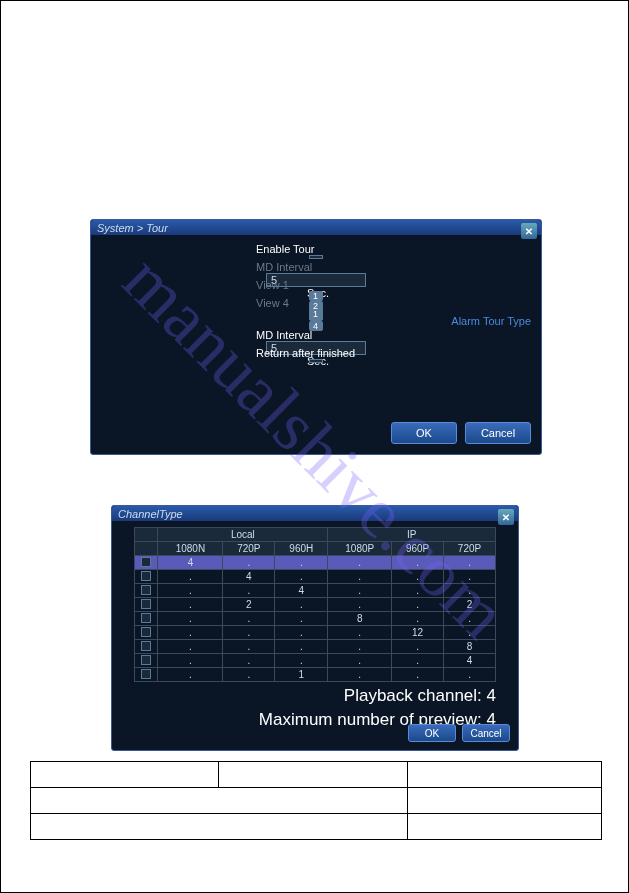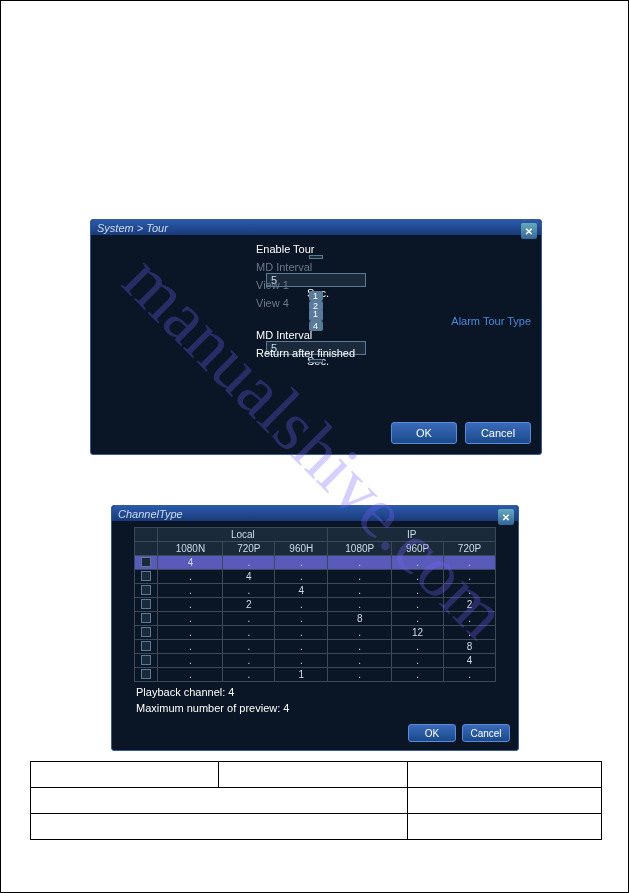--- a/index.html
+++ b/index.html
@@ -21,21 +21,21 @@
   .section-head { color: #4a8adf; font-size: 11px; margin: 2px 0; text-align: right; }
   .btn-bar { display: flex; justify-content: flex-end; gap: 8px; padding: 6px 10px 10px 10px; }
   .btn { width: 66px; height: 22px; background: linear-gradient(to bottom,#3a6aba,#1a4a8a); border: 1px solid #5a8ada; border-radius: 3px; color: #fff; font-size: 11px; display: flex; align-items: center; justify-content: center; cursor: pointer; }
   
   .ch-table { width: 100%; border-collapse: collapse; font-size: 10px; color: #cde; }
   .ch-table th, .ch-table td { border: 1px solid #3a4a5a; text-align: center; height: 14px; }
   .ch-table th { background: #1a2a3a; font-weight: normal; color:#cde; }
   .grp-head { border-bottom: 1px solid #3a4a5a; }
   .ch-row-selected td { background: #5a5aba; }
   .ch-checkbox { width: 10px; height: 10px; border: 1px solid #5a7a9a; background: #1a2a3a; display: inline-block; }
-  .info-text { color: #fff; font-size: 11px; margin: 4px 0 2px 2px; }
+  .info-text { color: #fff; font-size: 17px; margin: 4px 0 2px 2px; text-align: right; }
   
   .bottom-table { position: absolute; left: 29px; top: 760px; width: 572px; border-collapse: collapse; }
   .bottom-table td { border: 1px solid #000; height: 26px; }
 </style>
 </head>
 <body>
 <div class="page">
   <div class="watermark">manualshive.com</div>
 
   <div class="dialog" style="left:89px; top:218px; width:452px; height:236px;">

